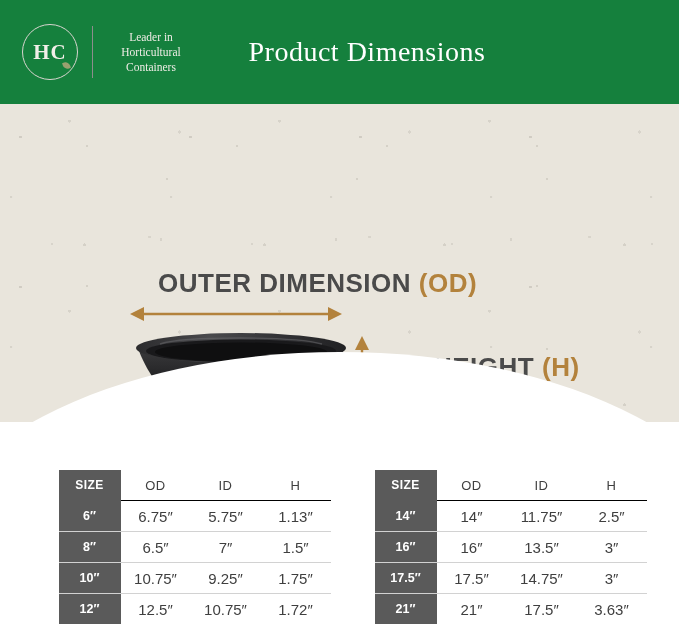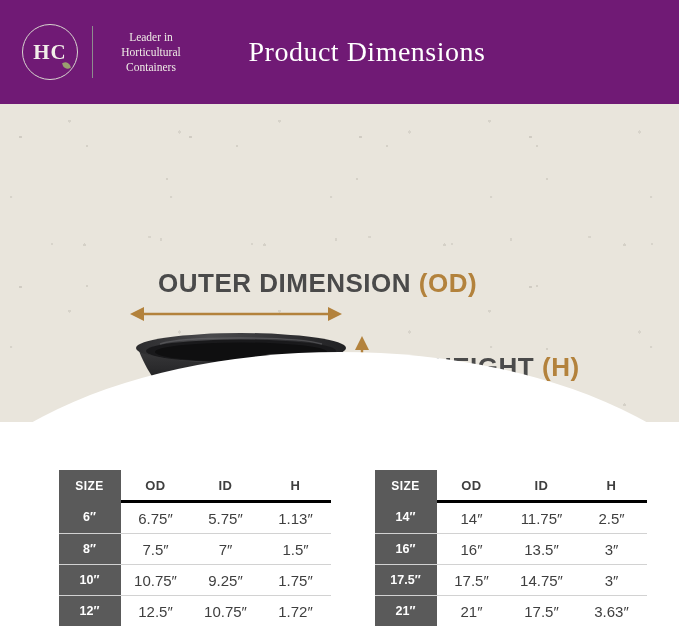--- a/index.html
+++ b/index.html
@@ -19,21 +19,21 @@
     height: 636px;
     background: #ffffff;
   }
 
   
   .header {
     position: absolute;
     left: 0; top: 0;
     width: 679px;
     height: 104px;
-    background: #701a75;
+    background: #15803d;
     display: flex;
     align-items: center;
   }
   .logo-block {
     display: flex;
     align-items: center;
     margin-left: 22px;
   }
   .logo-circle {
     width: 54px;
@@ -177,23 +177,23 @@
   table th {
     background: #5a5a5a;
     color: #ffffff;
     font-size: 12px;
     font-weight: 700;
     letter-spacing: 0.5px;
   }
   table th.col-head {
     background: #ffffff;
     color: #3f3f3f;
-    font-weight: 700;
+    font-weight: 400;
     font-size: 13px;
-    border-bottom: 3px solid #000000;
+    border-bottom: 1px solid #000000;
   }
   table td.size-cell {
     background: #5a5a5a;
     color: #ffffff;
     font-weight: 700;
     font-size: 12.5px;
   }
   table td {
     border-bottom: 1px solid #d2d2d2;
   }
@@ -296,21 +296,21 @@
       </thead>
       <tbody>
         <tr>
           <td class="size-cell">6″</td>
           <td>6.75″</td>
           <td>5.75″</td>
           <td>1.13″</td>
         </tr>
         <tr>
           <td class="size-cell">8″</td>
-          <td>7.5″</td>
+          <td>6.5″</td>
           <td>7″</td>
           <td>1.5″</td>
         </tr>
         <tr>
           <td class="size-cell">10″</td>
           <td>10.75″</td>
           <td>9.25″</td>
           <td>1.75″</td>
         </tr>
         <tr>

